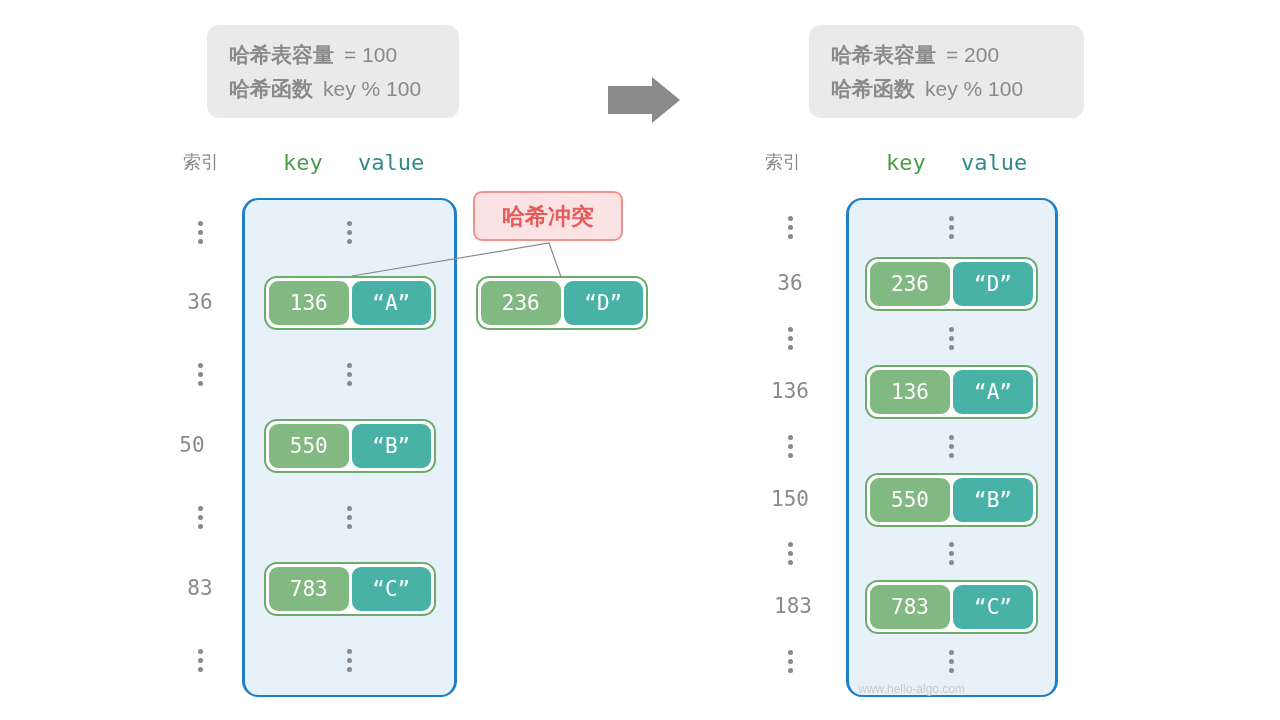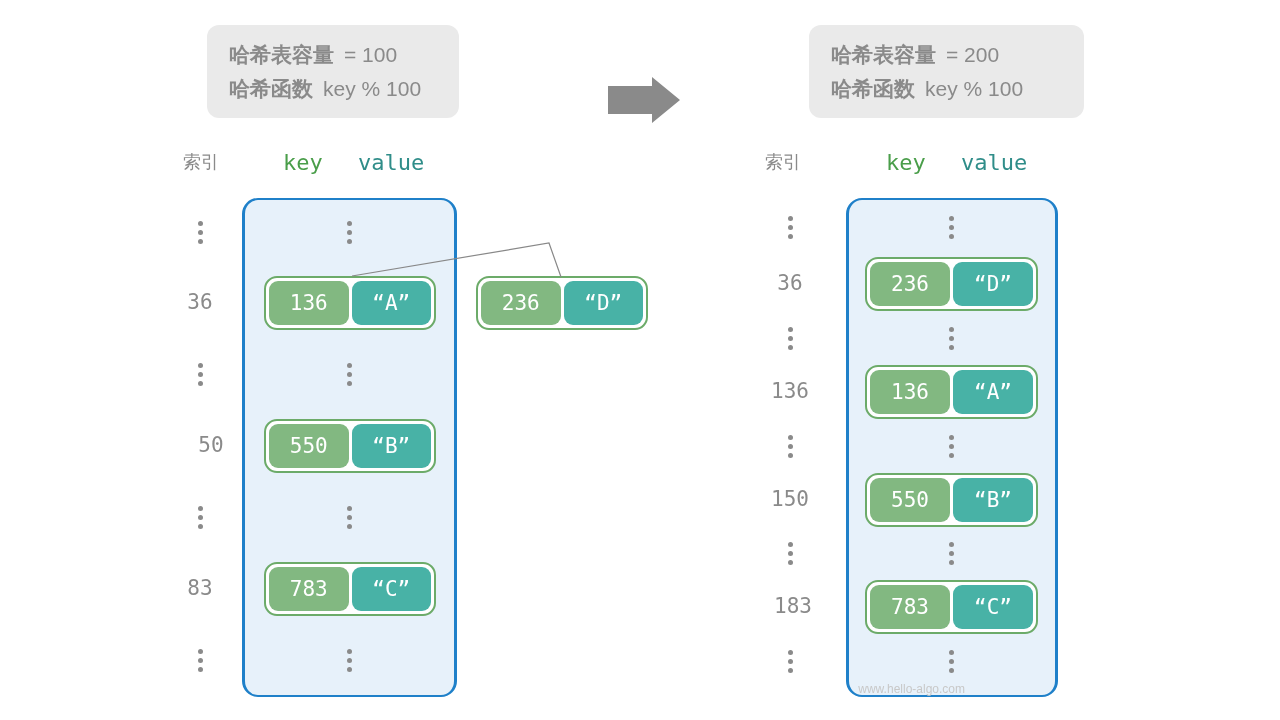--- a/index.html
+++ b/index.html
@@ -130,21 +130,21 @@
       <div class="dots" style="left: 195px; top: 363px;">
         <i></i>
         <i></i>
         <i></i>
       </div>
       <div class="dots" style="left: 344px; top: 363px;">
         <i></i>
         <i></i>
         <i></i>
       </div>
-      <div class="idx-label" style="left: 166px; top: 433px;">50</div>
+      <div class="idx-label" style="left: 147px; top: 433px;">50</div>
       <div class="pair" style="left: 264px; top: 419px; width: 172px;">
         <div class="pill pill-key">550</div>
         <div class="pill pill-value">“B”</div>
       </div>
       <div class="dots" style="left: 195px; top: 506px;">
         <i></i>
         <i></i>
         <i></i>
       </div>
       <div class="dots" style="left: 344px; top: 506px;">
@@ -232,20 +232,21 @@
         <i></i>
         <i></i>
       </div>
       <div class="dots" style="left: 946px; top: 650px;">
         <i></i>
         <i></i>
         <i></i>
       </div>
     </div>
 
+  <div class="collision-label">哈希冲突</div>
 
   <div class="pair" style="left:476px;top:276px;width:172px;">
     <div class="pill pill-key">236</div>
     <div class="pill pill-value">“D”</div>
   </div>
 
   <svg class="overlay" width="1280" height="720">
     <polygon points="608,86 652,86 652,77 680,100 652,123 652,114 608,114" fill="#8a8a8a"></polygon>
     <polyline points="352,276 549,243 561,277" fill="none" stroke="#888888" stroke-width="1.2"></polyline>
   </svg>

